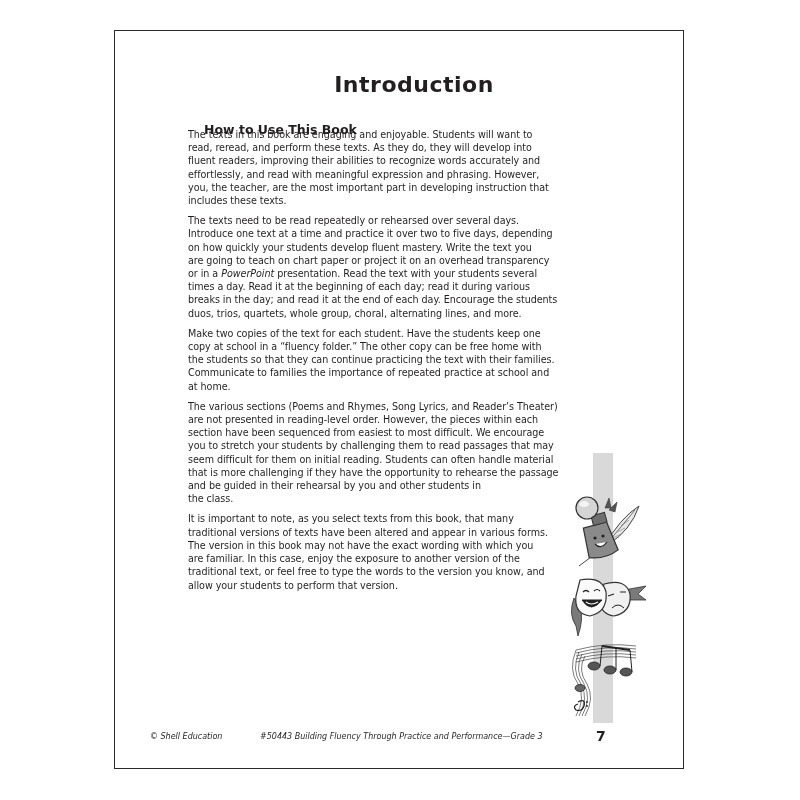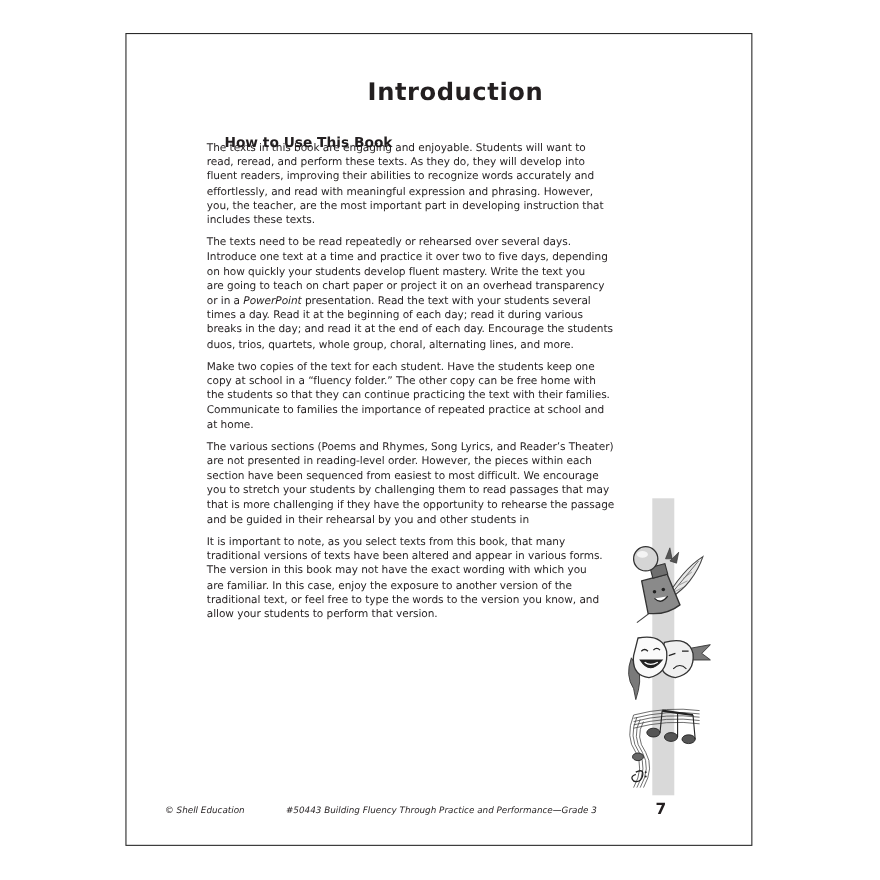--- a/index.html
+++ b/index.html
@@ -140,22 +140,24 @@
     <span class="line">copy at school in a “fluency folder.”  The other copy can be free home with</span>
     <span class="line">the students so that they can continue practicing the text with their families.</span>
     <span class="line">Communicate to families the importance of repeated practice at school and</span>
     <span class="line">at home.</span>
   </p>
   <p class="para">
     <span class="line">The various sections (Poems and Rhymes, Song Lyrics, and Reader’s Theater)</span>
     <span class="line">are not presented in reading-level order.  However, the pieces within each</span>
     <span class="line">section have been sequenced from easiest to most difficult.  We encourage</span>
     <span class="line">you to stretch your students by challenging them to read passages that may</span>
+    <span class="line">seem difficult for them on initial reading.  Students can often handle material</span>
     <span class="line">that is more challenging if they have the opportunity to rehearse the passage</span>
     <span class="line">and be guided in their rehearsal by you and other students in</span>
+    <span class="line">the class.</span>
   </p>
   <p class="para">
     <span class="line">It is important to note, as you select texts from this book, that many</span>
     <span class="line">traditional versions of texts have been altered and appear in various forms.</span>
     <span class="line">The version in this book may not have the exact wording with which you</span>
     <span class="line">are familiar.  In this case, enjoy the exposure to another version of the</span>
     <span class="line">traditional text, or feel free to type the words to the version you know, and</span>
     <span class="line">allow your students to perform that version.</span>
   </p>
 </div>

